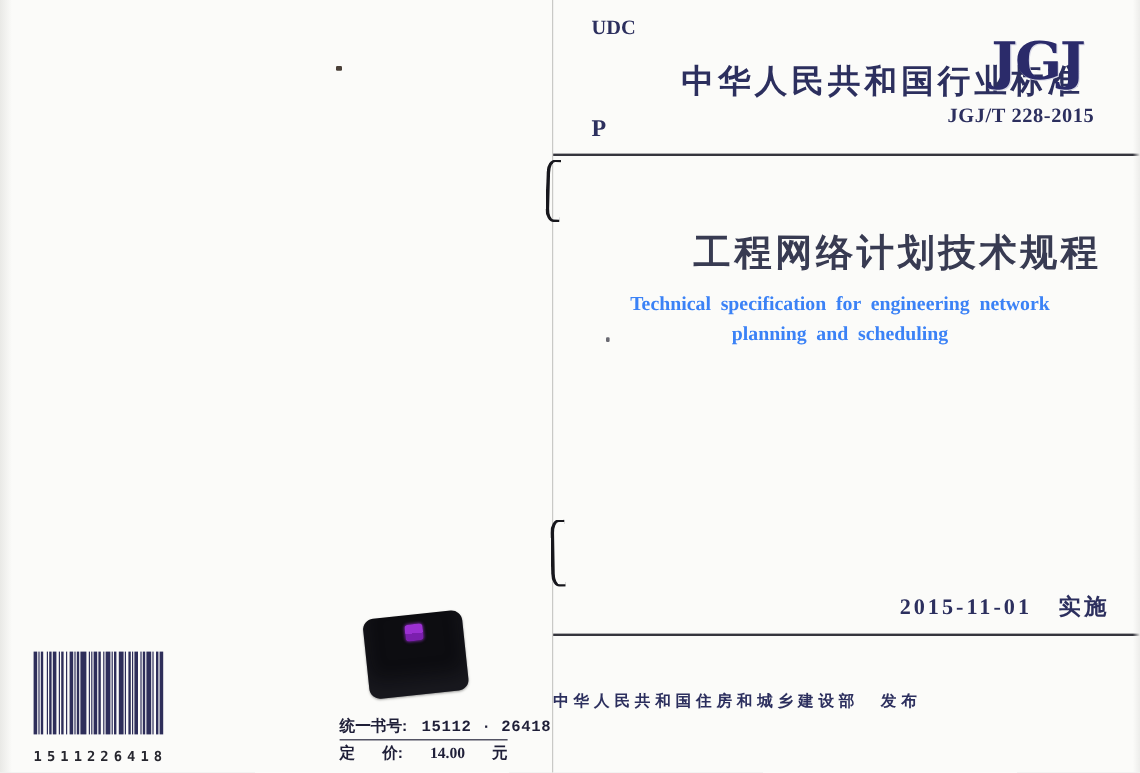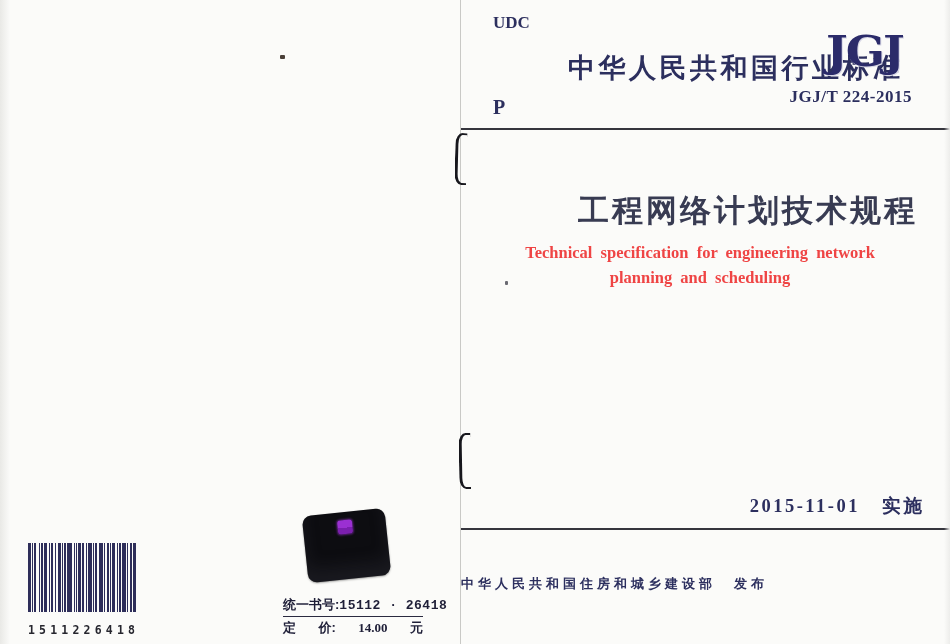--- a/index.html
+++ b/index.html
@@ -49,21 +49,21 @@
   .rule{left:461px;right:0;background:var(--rule);}
   .rule.top{top:128px;height:2px;}
   .rule.mid{top:528px;height:1.6px;}
   .title-cn{
     left:578px;top:190px;font-size:31px;letter-spacing:3px;white-space:nowrap;
     color:var(--title_ink);font-weight:600;font-family:"Liberation Serif",serif;
   }
   .title-en{
     left:456px;width:488px;top:240px;text-align:center;line-height:25px;
     font-family:"Liberation Serif",serif;font-weight:600;font-size:16.5px;
-    word-spacing:4px;color:#ef4444;
+    word-spacing:4px;color:#3b82f6;
   }
   .date-row{font-weight:bold;white-space:nowrap;}
   .date-row .date{font-family:"Liberation Serif",serif;font-size:18.5px;letter-spacing:2.5px;}
   .date-row .dlabel{font-size:18.5px;margin-left:22px;letter-spacing:3px;}
   .date-row.issue{left:498px;top:495px;}
   .date-row.impl{right:25px;top:493px;margin-left:44px;}
   .publisher{
     left:461px;right:0;top:575px;text-align:left;font-weight:bold;font-size:13px;
     letter-spacing:4px;white-space:nowrap;
   }
@@ -85,21 +85,21 @@
   }
   .emblem{
     position:absolute;left:50%;top:8px;transform:translateX(-50%);
     width:15px;height:14px;border-radius:3px;
     background:linear-gradient(var(--emblem) 0 55%, #7b1fae 55% 100%);
     box-shadow:0 0 2px 1px rgba(154,48,210,.5);
   }
   .booknum{left:283px;top:596px;width:140px;color:#1f1f38;font-size:13px;font-weight:bold;}
   .booknum .line1{
     display:flex;justify-content:space-between;align-items:baseline;
-    border-bottom:1.5px solid #2a2a40;padding-bottom:2px;white-space:nowrap;
+    border-bottom:1.5px solid #2a2a40;padding-bottom:2px;white-space:nowrap;gap:12px;
   }
   .booknum .line1 .num{font-family:Liberation Mono, monospace;letter-spacing:.5px;}
   .booknum .line2{display:flex;justify-content:space-between;align-items:baseline;margin-top:2px;}
   .booknum .line2 .val{font-family:"Liberation Serif",serif;}
 </style>
 </head>
 <body>
 
 <div class="page">
 
@@ -194,21 +194,21 @@
   <div class="abs spine-line"></div>
   <div class="abs bracket top"></div>
   <div class="abs bracket bottom"></div>
 
   <div class="abs udc navy serif">UDC</div>
 
   <div class="abs std-type navy">中华人民共和国行业标准</div>
 
   <div class="abs logo">JGJ</div>
 
-  <div class="abs std-no navy serif">JGJ/T 224-2015</div>
+  <div class="abs std-no navy serif">JGJ/T 228-2015</div>
 
 
   <div class="abs p-cat navy serif">P</div>
 
   <div class="abs rule top"></div>
 
   <div class="abs title-cn">工程网络计划技术规程</div>
 
   <div class="abs title-en">
     <div>Technical specification for engineering network</div>

